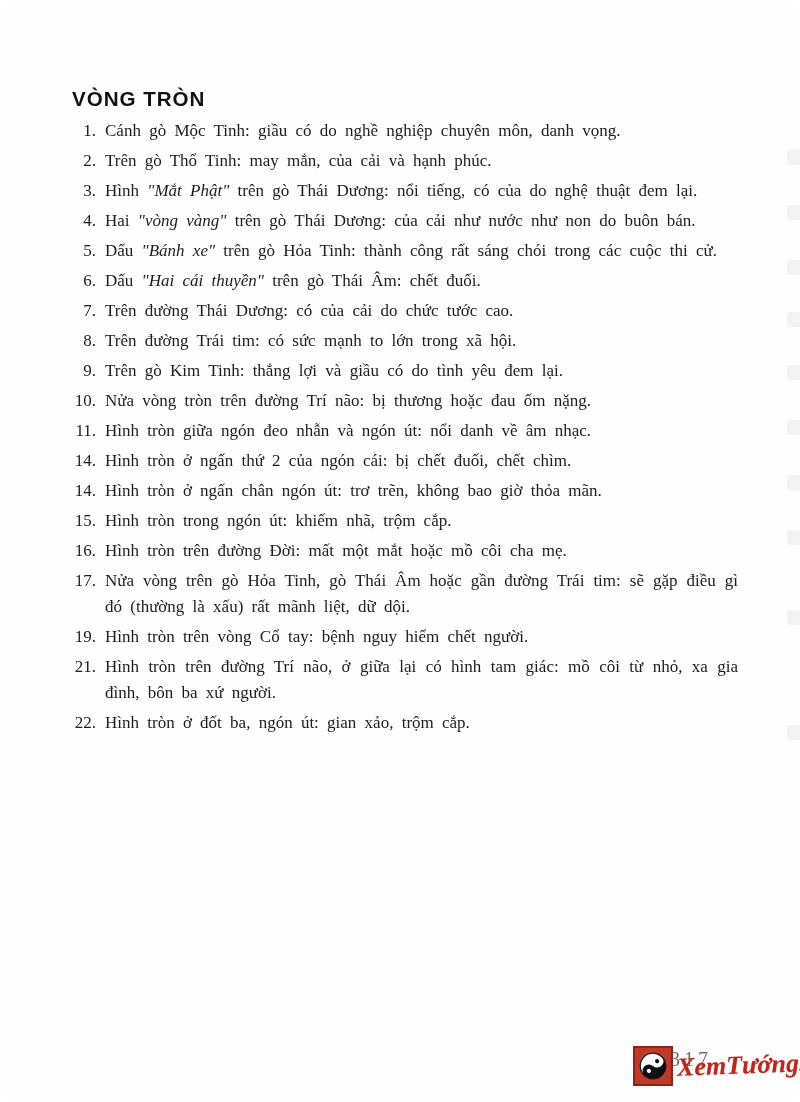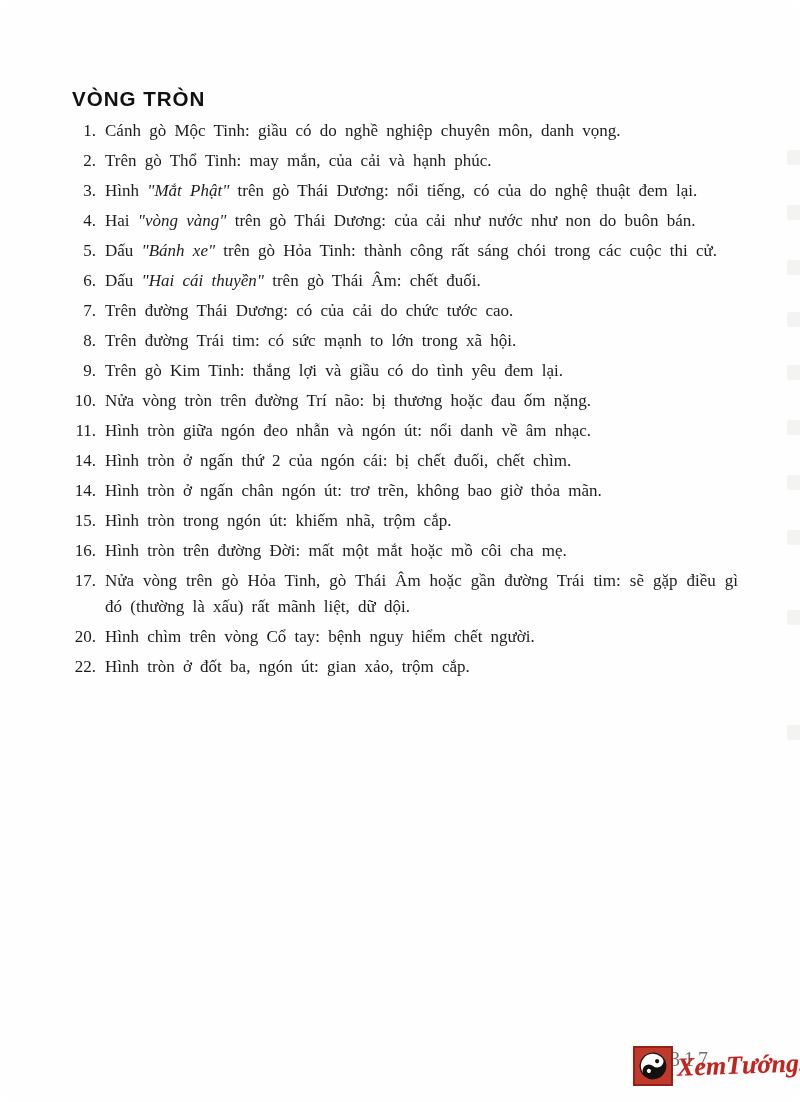--- a/index.html
+++ b/index.html
@@ -170,22 +170,26 @@
       </li>
       <li>
         <span class="num">16.</span>
         <span class="txt"><span>Hình tròn trên đường Đời: mất một mắt hoặc mồ côi cha mẹ.</span></span>
       </li>
       <li>
         <span class="num">17.</span>
         <span class="txt"><span>Nửa vòng trên gò Hỏa Tinh, gò Thái Âm hoặc gần đường Trái tim: sẽ gặp điều gì đó (thường là xấu) rất mãnh liệt, dữ dội.</span></span>
       </li>
       <li>
-        <span class="num">20.</span>
-        <span class="txt"><span>Hình chìm trên vòng Cổ tay: bệnh nguy hiểm chết người.</span></span>
+        <span class="num">19.</span>
+        <span class="txt"><span>Hình tròn trên vòng Cổ tay: bệnh nguy hiểm chết người.</span></span>
+      </li>
+      <li>
+        <span class="num">21.</span>
+        <span class="txt"><span>Hình tròn trên đường Trí não, ở giữa lại có hình tam giác: mồ côi từ nhỏ, xa gia đình, bôn ba xứ người.</span></span>
       </li>
       <li>
         <span class="num">22.</span>
         <span class="txt"><span>Hình tròn ở đốt ba, ngón út: gian xảo, trộm cắp.</span></span>
       </li>
     </ol>
 
   <div class="smudge" style="top:150px"></div>
   <div class="smudge" style="top:205px"></div>
   <div class="smudge" style="top:260px"></div>

